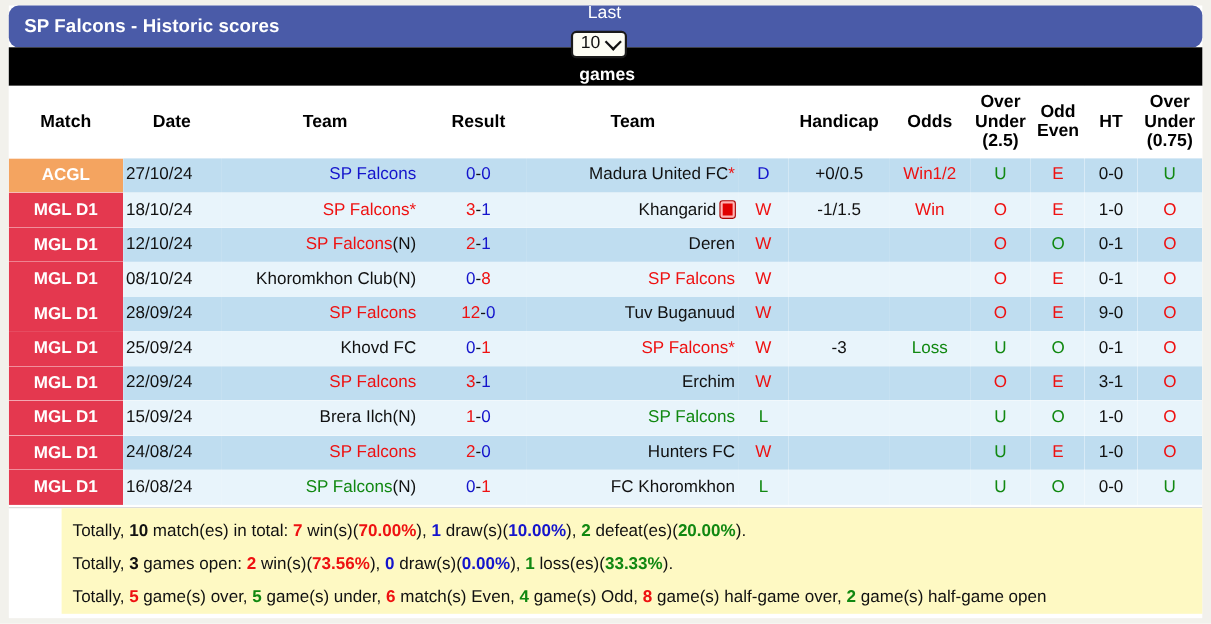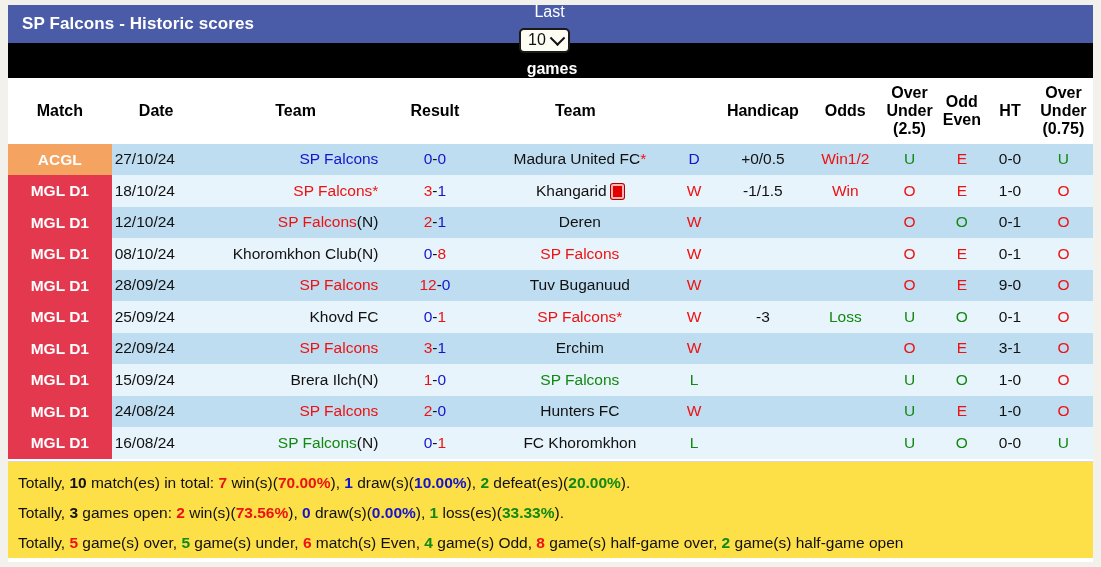--- a/index.html
+++ b/index.html
@@ -12,21 +12,21 @@
   .page{
     position:absolute;left:8px;top:5px;
     width:1085px;height:557px;
     background:#ffffff;
     box-sizing:border-box;
   }
   
   .titlebar{
     height:38px;background:#4a5ba8;
     display:flex;align-items:center;justify-content:space-between;
-    padding:0 8px 0 14px;box-sizing:border-box;
+    padding:0 8px 0 14px;box-sizing:border-box;border-radius:9px;
   }
   .titlebar .title{
     color:#ffffff;font-size:17px;font-weight:bold;letter-spacing:.1px;
   }
   .notes-group{display:flex;align-items:center;gap:7px;}
   .notes-group .lbl{color:#ffffff;font-size:17px;font-weight:bold;}
   
   .filterbar{
     height:35px;background:#000000;
     display:flex;align-items:center;justify-content:flex-end;
@@ -75,35 +75,35 @@
   tr.odd td{background:#bfddf0;}
   tr.even td{background:#e8f4fb;}
   td.badge{padding:0;}
   .badge-in{
     display:block;color:#ffffff;font-size:15.5px;font-weight:bold;
     text-align:center;line-height:31.5px;height:31.5px;
   }
   .badge-acgl{background:#f4a460;}
   .badge-mgl{background:#e4384f;}
   td.t1{text-align:right;padding-right:12px;}
-  td.t2{text-align:center;padding-left:12px;}
+  td.t2{text-align:right;padding-left:12px;}
   td.date{text-align:left;}
   
   .c-red{color:#ee1111;}
   .c-blue{color:#1414cc;}
   .c-green{color:#118811;}
   .c-black{color:#111111;}
   .redcard{
     display:inline-block;width:13px;height:15px;background:#e00000;
     border:2px solid #ffb3b3;box-sizing:border-box;border-radius:2px;
     vertical-align:-3px;margin-left:4px;
     box-shadow:0 0 0 1px #aa0000;
   }
   
-  .footer{padding:6px 0 0 10px;background:#fde047;}
+  .footer{padding:6px 0 0 10px;background:#fef9c3;margin-left:48px;}
   .fline{
     font-size:15.5px;color:#111111;line-height:30px;white-space:nowrap;
   }
   .fline b{font-weight:bold;}
   .divider{height:1px;background:#d8d8d8;margin:2px 0 0 0;}
 </style>
 </head>
 <body>
 
 <div class="page">

